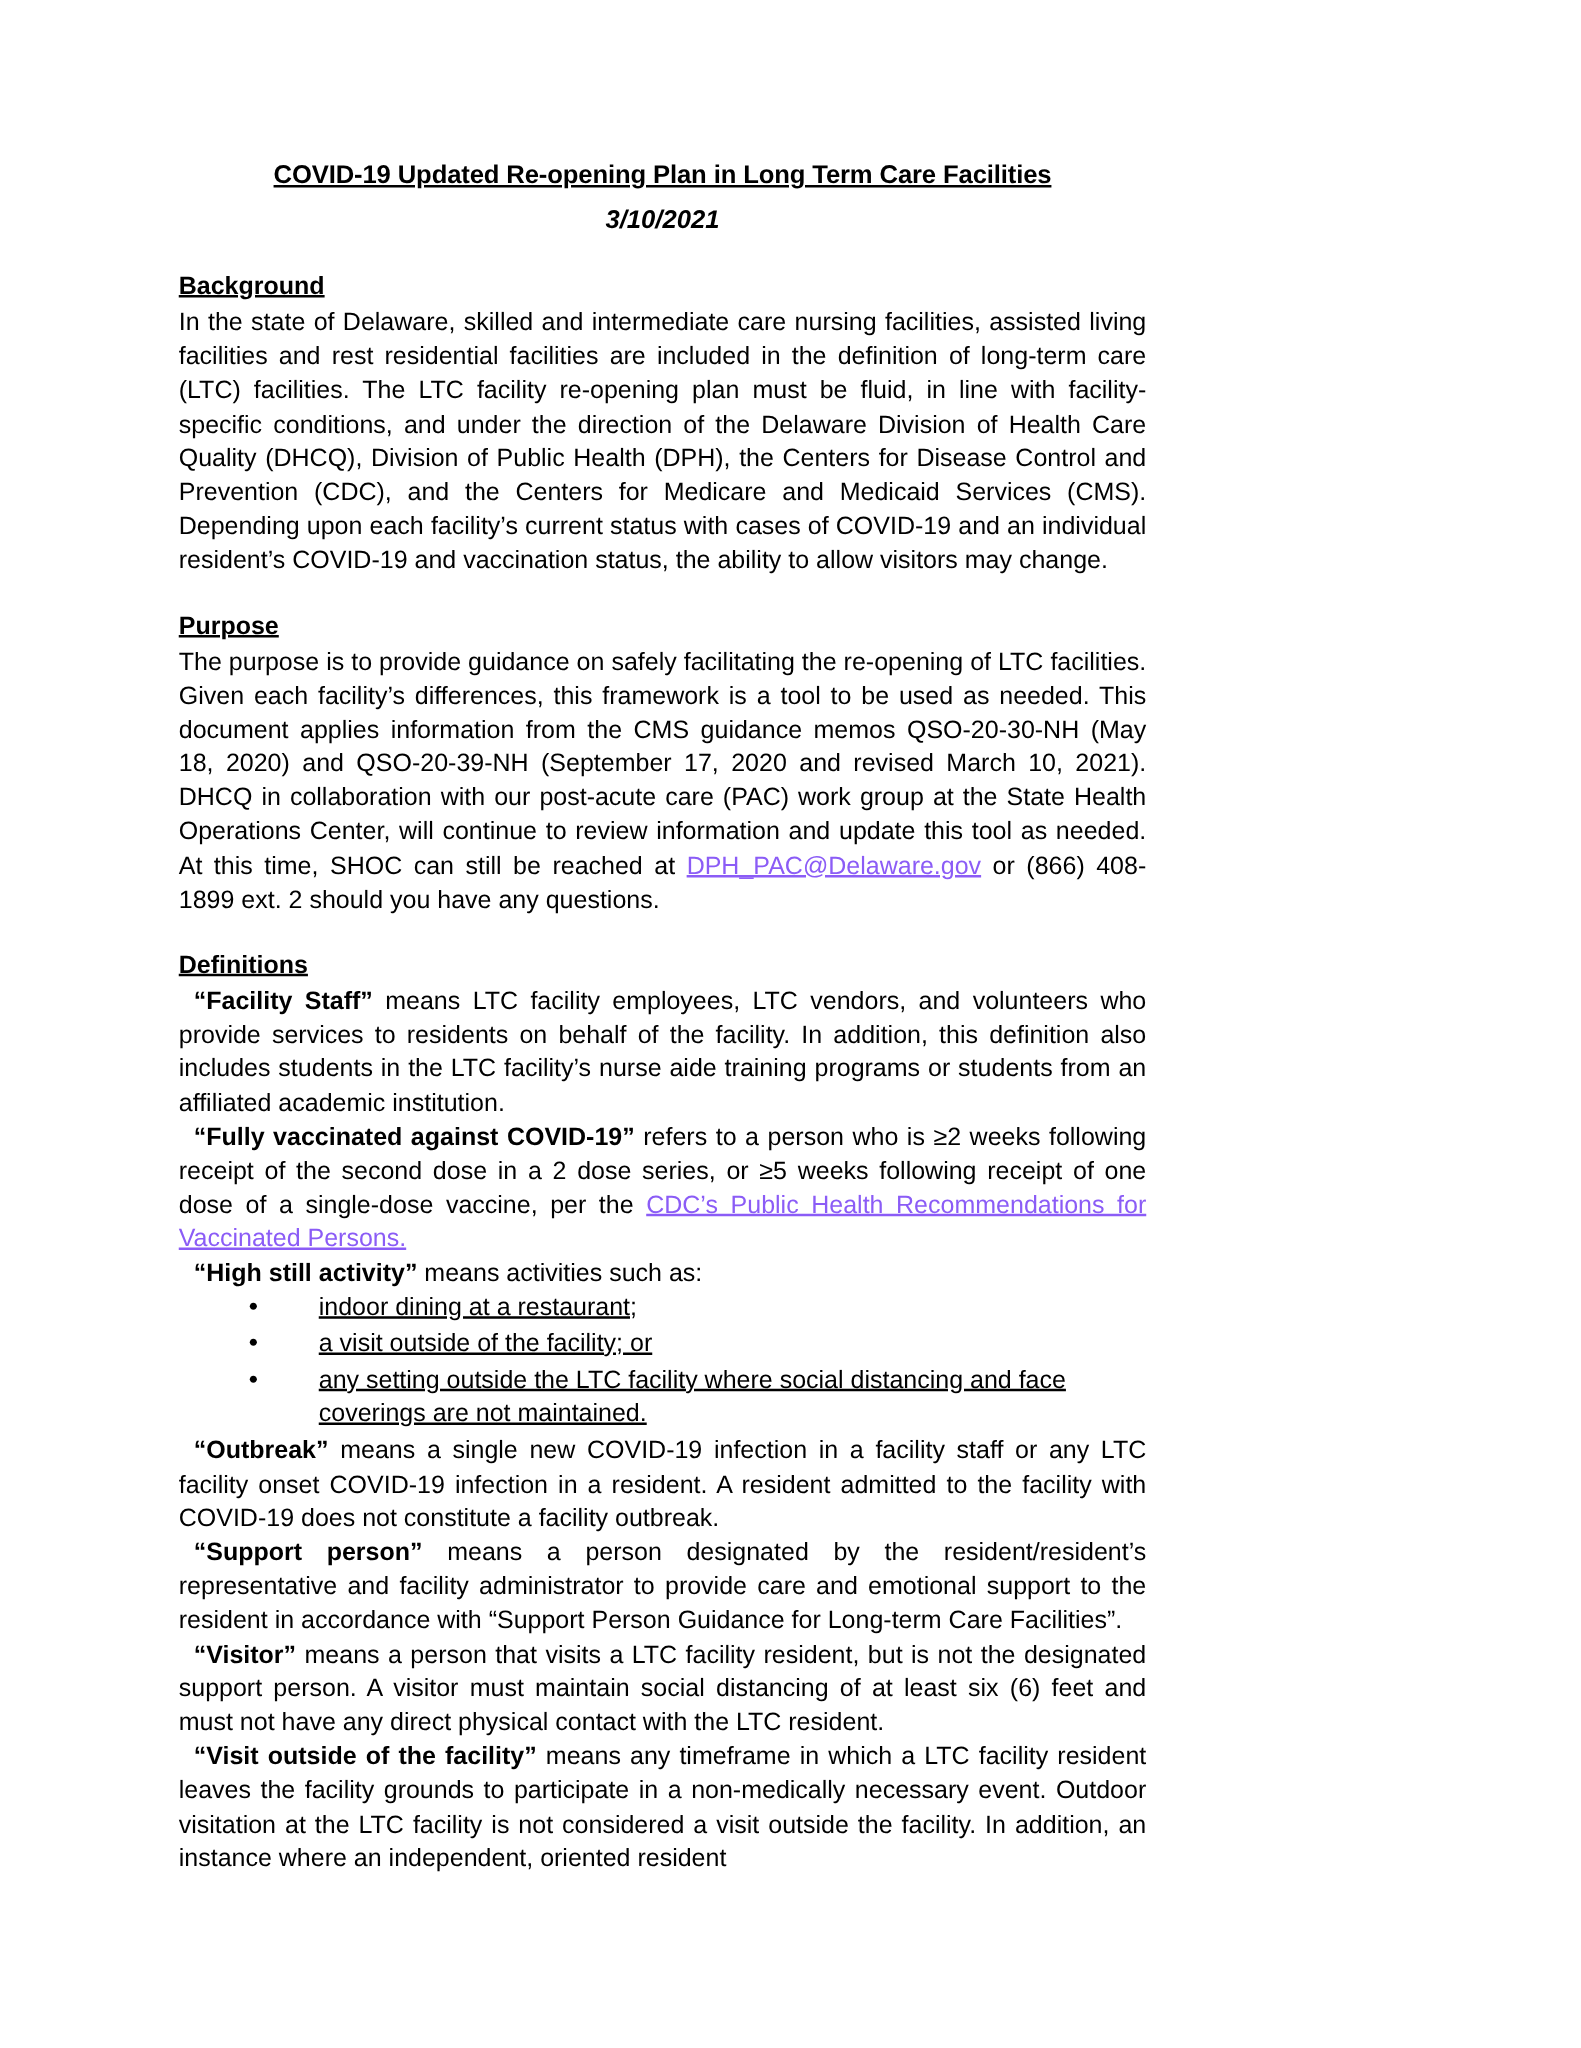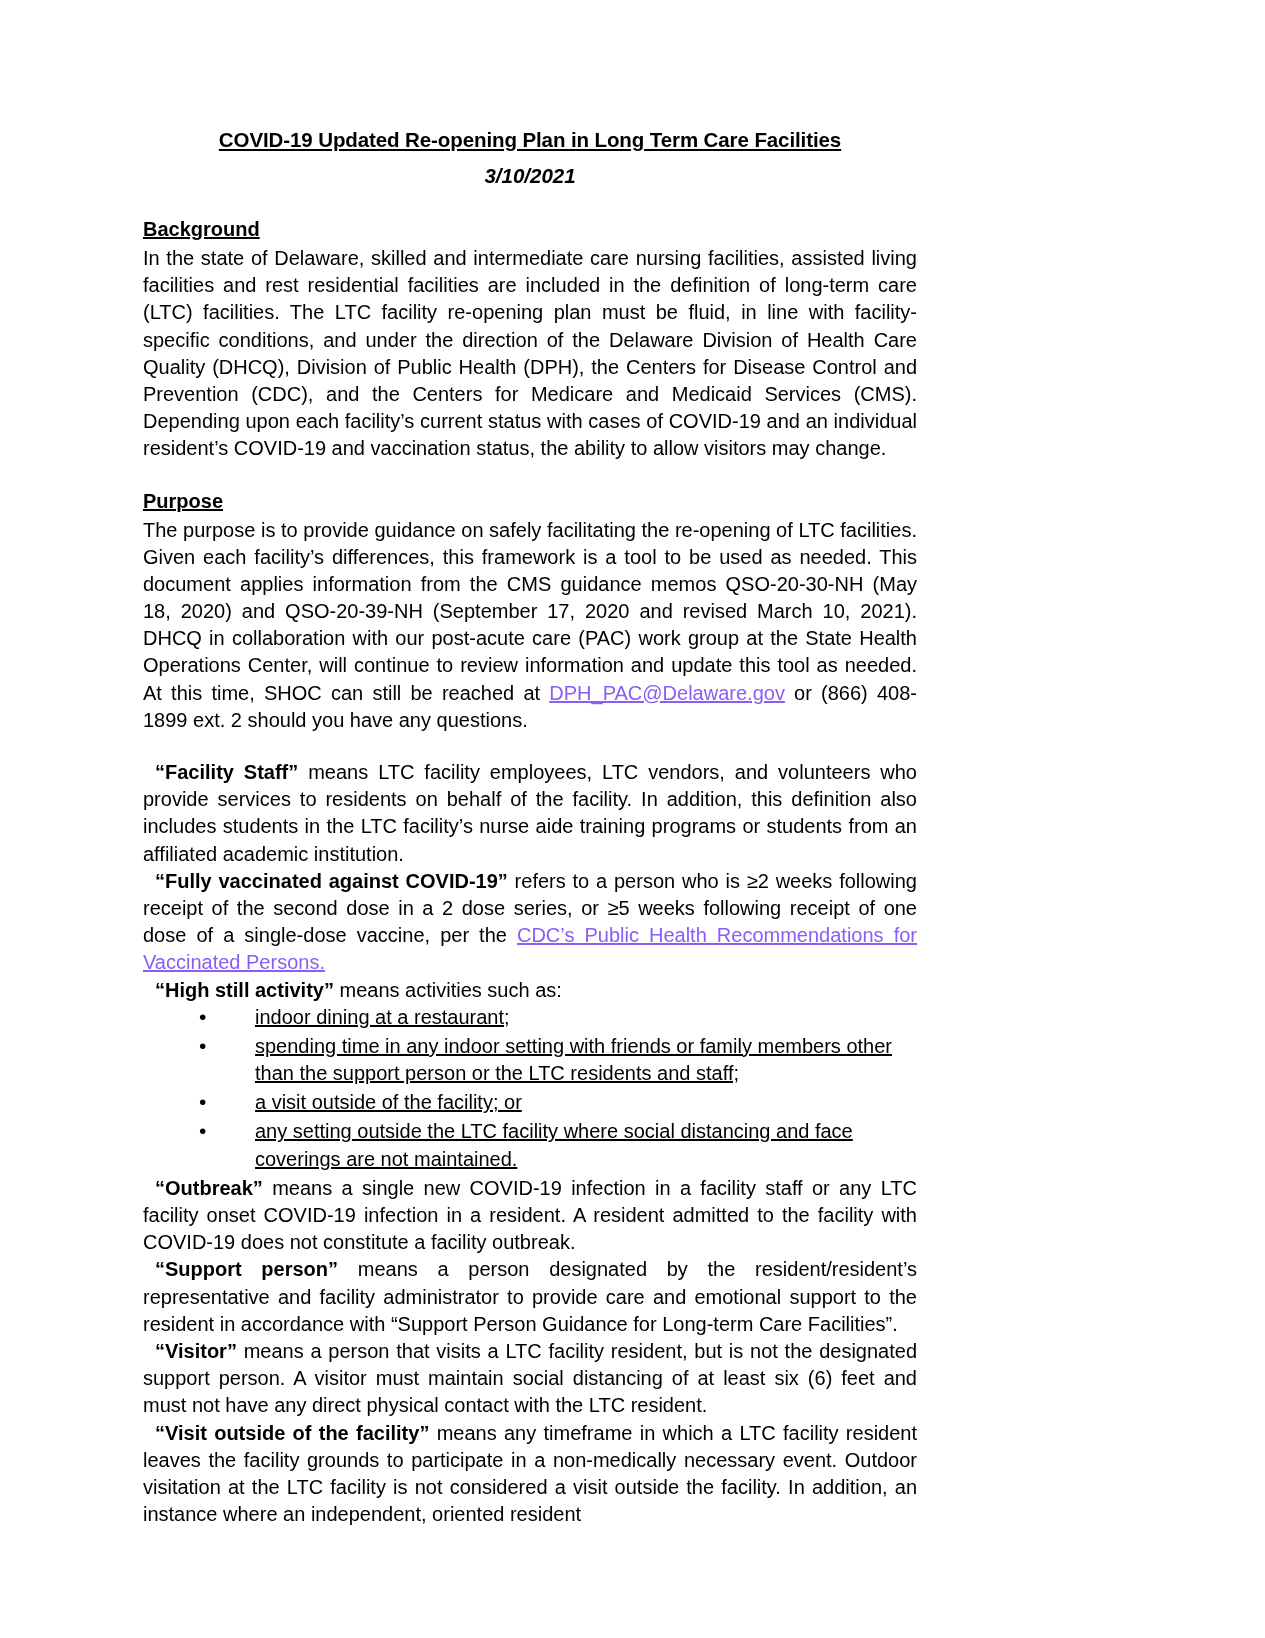--- a/index.html
+++ b/index.html
@@ -92,30 +92,30 @@
   <h2 class="section-heading">Background</h2>
   <p class="body-text">In the state of Delaware, skilled and intermediate care nursing facilities, assisted living facilities and rest residential facilities are included in the definition of long-term care (LTC) facilities. The LTC facility re-opening plan must be fluid, in line with facility-specific conditions, and under the direction of the Delaware Division of Health Care Quality (DHCQ), Division of Public Health (DPH), the Centers for Disease Control and Prevention (CDC), and the Centers for Medicare and Medicaid Services (CMS). Depending upon each facility’s current status with cases of COVID-19 and an individual resident’s COVID-19 and vaccination status, the ability to allow visitors may change.</p>
 
   <div class="spacer-block"></div>
 
   <h2 class="section-heading">Purpose</h2>
   <p class="body-text"><span>The purpose is to provide guidance on safely facilitating the re-opening of LTC facilities. Given each facility’s differences, this framework is a tool to be used as needed. This document applies information from the CMS guidance memos QSO-20-30-NH (May 18, 2020) and QSO-20-39-NH (September 17, 2020 and revised March 10, 2021). DHCQ in collaboration with our post-acute care (PAC) work group at the State Health Operations Center, will continue to review information and update this tool as needed. At this time, SHOC can still be reached at </span><a class="link" href="#">DPH_PAC@Delaware.gov</a><span> or (866) 408-1899 ext. 2 should you have any questions.</span></p>
 
   <div class="spacer-block"></div>
 
+  <h2 class="section-heading">Definitions</h2>
 
   <p class="body-text"><span class="bold">“Facility Staff”</span><span> means LTC facility employees, LTC vendors, and volunteers who provide services to residents on behalf of the facility. In addition, this definition also includes students in the LTC facility’s nurse aide training programs or students from an affiliated academic institution.</span></p>
 
   <p class="body-text"><span class="bold">“Fully vaccinated against COVID-19”</span><span> refers to a person who is ≥2 weeks following receipt of the second dose in a 2 dose series, or ≥5 weeks following receipt of one dose of a single-dose vaccine, per the </span><a class="link" href="#">CDC’s Public Health Recommendations for Vaccinated Persons.</a></p>
 
   <p class="body-text"><span class="bold">“High still activity”</span><span> means activities such as:</span></p>
 
   <ul class="bullets">
     <li>indoor dining at a restaurant;</li>
-    <li>spending time in any indoor setting with friends or family members other than the support person or the LTC residents and staff;</li>
     <li>a visit outside of the facility; or</li>
     <li>any setting outside the LTC facility where social distancing and face coverings are not maintained.</li>
   </ul>
 
   <p class="body-text"><span class="bold">“Outbreak”</span><span> means a single new COVID-19 infection in a facility staff or any LTC facility onset COVID-19 infection in a resident. A resident admitted to the facility with COVID-19 does not constitute a facility outbreak.</span></p>
 
   <p class="body-text"><span class="bold">“Support person”</span><span> means a person designated by the resident/resident’s representative and facility administrator to provide care and emotional support to the resident in accordance with “Support Person Guidance for Long-term Care Facilities”.</span></p>
 
   <p class="body-text"><span class="bold">“Visitor”</span><span> means a person that visits a LTC facility resident, but is not the designated support person. A visitor must maintain social distancing of at least six (6) feet and must not have any direct physical contact with the LTC resident.</span></p>
 

